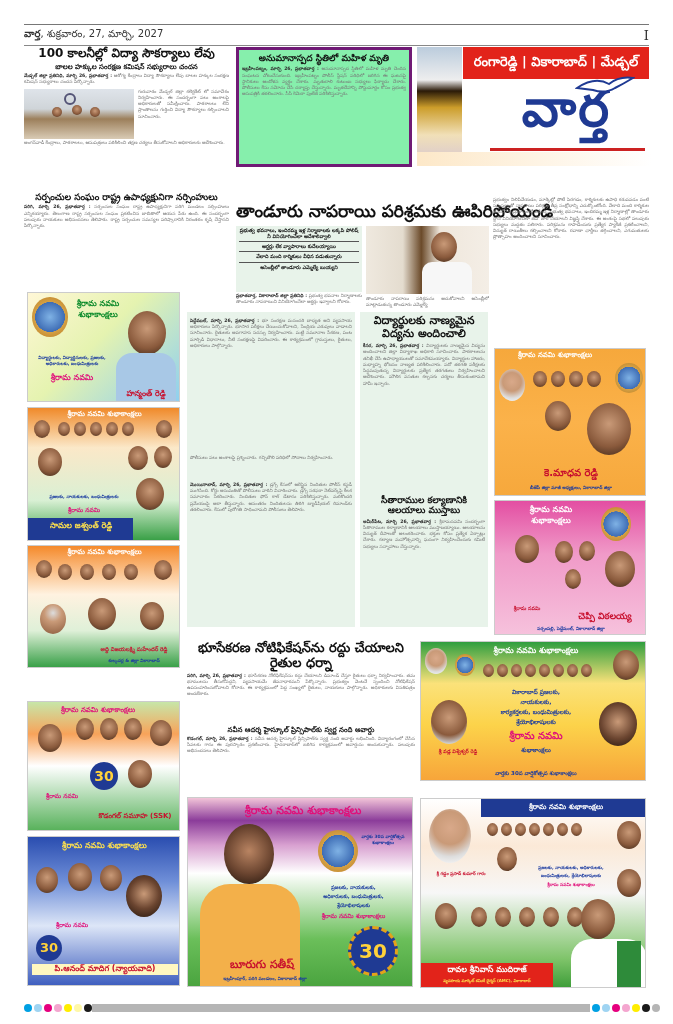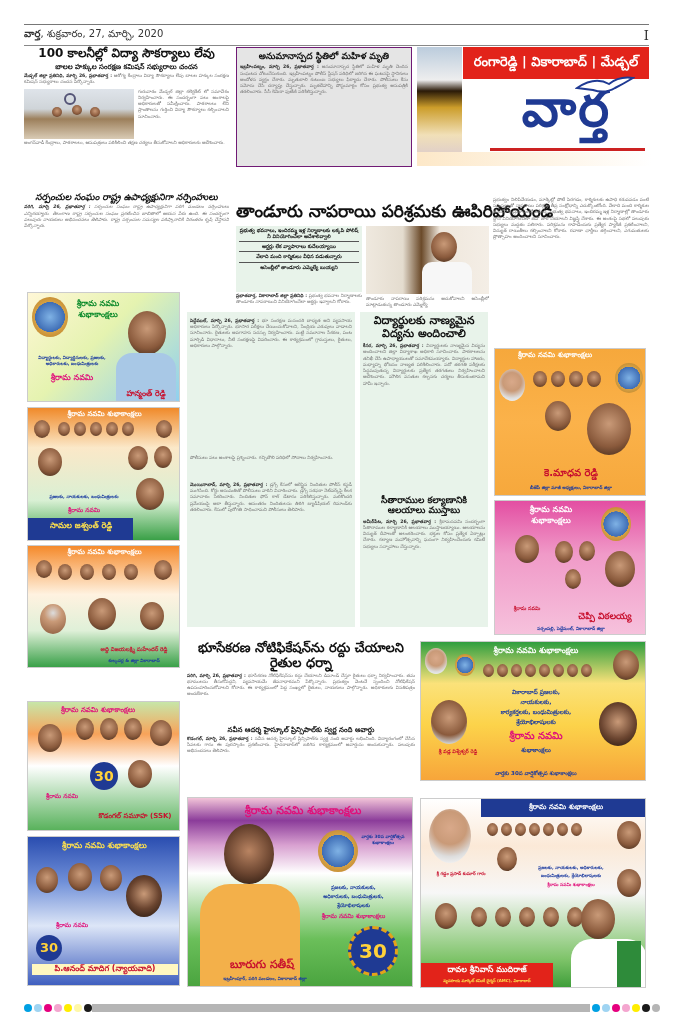--- a/index.html
+++ b/index.html
@@ -11,55 +11,55 @@
 .rule2{left:24px;top:45px;width:625px;height:1px;background:#888}
 .head{font-weight:bold;color:#111;text-align:center;line-height:1.15}
 .body{font-size:4.6px;line-height:6.2px;color:#777;text-align:justify;overflow:hidden}
 .body b{color:#333}
 .mast-red{left:463px;top:47px;width:186px;height:32px;background:#e2231a;color:#fff;font-size:13px;font-weight:bold;display:flex;align-items:center;justify-content:center;white-space:nowrap}
 .mast-logo{left:484px;top:80px;width:165px;height:56px;color:#1f3a93;font-size:52px;font-weight:bold;line-height:56px;text-align:center;letter-spacing:2px}
 .mast-bar{left:490px;top:148px;width:155px;height:3px;background:#c22}
 .mast-fade{left:417px;top:152px;width:235px;height:14px;background:linear-gradient(90deg,#fde8c8,#fff)}
 .temple{left:417px;top:47px;width:45px;height:110px;background:linear-gradient(180deg,#bcd 0%,#eee 30%,#2a1a08 40%,#cc9d2a 55%,#f1e0b8 80%,#dcc 100%)}
 .box-green{background:#e8f3ea}
-.box-gray{background:#e5e5e5;border:1px solid #701a75}
+.box-gray{background:#86efac;border:3px solid #701a75}
 .ad{overflow:hidden;border:1px solid #ccc;position:absolute}
 .ad .t{position:absolute;font-weight:bold;text-align:center;white-space:nowrap}
 .face{position:absolute;border-radius:50%;background:radial-gradient(circle at 50% 40%,#c99a78 0%,#8a5a3c 60%,#3b2618 100%)}
 .cmyk{top:1004px;height:8px;display:flex;gap:2px;align-items:center}
 .dot{width:8px;height:8px;border-radius:50%}
 .gbar{top:1004px;height:8px;background:#b5b5b5}
 </style>
 </head>
 <body>
 
 <div class="abs topline"></div>
 <div class="abs folio">
-  <span><b>వార్త</b>, <span>శుక్రవారం, 27, మార్చి, 2020</span></span>
+  <span><b>వార్త</b>, <span>శుక్రవారం, 27, మార్చి, 2027</span></span>
   <span style="font-family:'DejaVu Serif',serif;font-size:13px">I</span>
 </div>
 <div class="abs rule2"></div>
 
 <div class="abs" style="left:24px;top:47px;width:205px;">
   <div class="head" style="font-size:12px">100 కాలనీల్లో విద్యా సౌకర్యాలు లేవు</div>
   <div class="head" style="font-size:7px;margin-top:2px">బాలల హక్కుల సంరక్షణ కమిషన్ సభ్యురాలు చందన</div>
   <div class="body" style="height:14px;margin-top:2px"><b>మేడ్చల్ జిల్లా ప్రతినిధి, మార్చి 26, ప్రభాతవార్త :</b> ఆరోగ్య కేంద్రాలు విద్యా సౌకర్యాలు లేవు బాలల హక్కుల సంరక్షణ కమిషన్ సభ్యురాలు చందన పేర్కొన్నారు.</div>
   <div style="display:flex;gap:4px;margin-top:2px">
     <div style="width:110px;height:50px;background:linear-gradient(180deg,#dfe4ea 0%,#cfd4d8 40%,#9c7f5b 60%,#d9cbb5 100%);position:relative">
       <div class="face" style="left:28px;top:18px;width:10px;height:10px"></div>
       <div class="face" style="left:48px;top:16px;width:10px;height:10px"></div>
       <div class="face" style="left:66px;top:18px;width:10px;height:10px"></div>
       <div style="position:absolute;left:40px;top:4px;width:12px;height:12px;border-radius:50%;border:2px solid #557"></div>
     </div>
     <div class="body" style="flex:1;height:50px">గురువారం మేడ్చల్ జిల్లా కలెక్టరేట్ లో సమావేశం నిర్వహించారు. ఈ సందర్భంగా పలు అంశాలపై అధికారులతో సమీక్షించారు. పాఠశాలలు లేని ప్రాంతాలను గుర్తించి విద్యా సౌకర్యాలు కల్పించాలని సూచించారు.</div>
   </div>
   <div class="body" style="height:18px;margin-top:1px">అంగన్‌వాడీ కేంద్రాలు, పాఠశాలలు, ఆసుపత్రులు పరిశీలించి తక్షణ చర్యలు తీసుకోవాలని అధికారులకు ఆదేశించారు.</div>
 </div>
 
-<div class="abs" style="left:24px;top:192px;width:205px;font-style:italic;">
+<div class="abs" style="left:24px;top:192px;width:205px;">
   <div class="head" style="font-size:9px">సర్పంచుల సంఘం రాష్ట్ర ఉపాధ్యక్షునిగా నర్సింహులు</div>
   <div class="body" style="height:60px;margin-top:2px"><b>పరిగి, మార్చి 26, ప్రభాతవార్త :</b> సర్పంచుల సంఘం రాష్ట్ర ఉపాధ్యక్షునిగా పరిగి మండలం నర్సింహులు ఎన్నికయ్యారు. తెలంగాణ రాష్ట్ర సర్పంచుల సంఘం ప్రకటించిన జాబితాలో ఆయన పేరు ఉంది. ఈ సందర్భంగా పలువురు నాయకులు అభినందనలు తెలిపారు. రాష్ట్ర సర్పంచుల సమస్యల పరిష్కారానికి నిరంతరం కృషి చేస్తానని పేర్కొన్నారు.</div>
 </div>
 
 <div class="abs box-gray" style="left:236px;top:47px;width:176px;height:120px;padding:3px">
   <div class="head" style="font-size:9px">అనుమానాస్పద స్థితిలో మహిళ మృతి</div>
   <div class="body" style="height:100px;margin-top:3px"><b>ఇబ్రహీంపట్నం, మార్చి 26, ప్రభాతవార్త :</b> అనుమానాస్పద స్థితిలో మహిళ మృతి చెందిన సంఘటన చోటుచేసుకుంది. ఇబ్రహీంపట్నం పోలీస్ స్టేషన్ పరిధిలో జరిగిన ఈ ఘటనపై స్థానికులు ఆందోళన వ్యక్తం చేశారు. మృతురాలి కుటుంబ సభ్యులు ఫిర్యాదు చేశారు. పోలీసులు కేసు నమోదు చేసి దర్యాప్తు చేస్తున్నారు. మృతదేహాన్ని పోస్టుమార్టం కోసం ప్రభుత్వ ఆసుపత్రికి తరలించారు. సీసీ కెమెరా ఫుటేజీ పరిశీలిస్తున్నారు.</div>
 </div>
 
 <div class="abs temple"></div>

